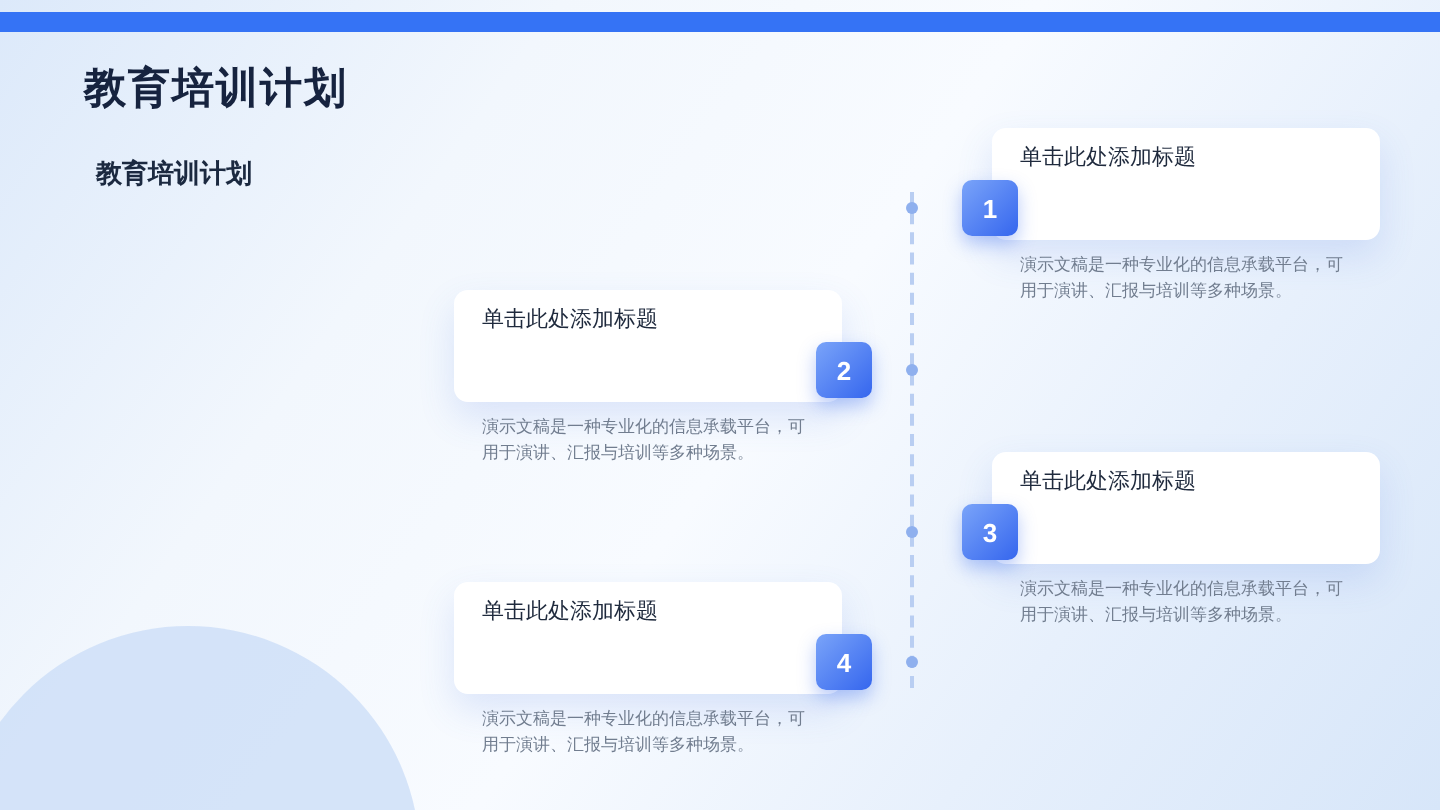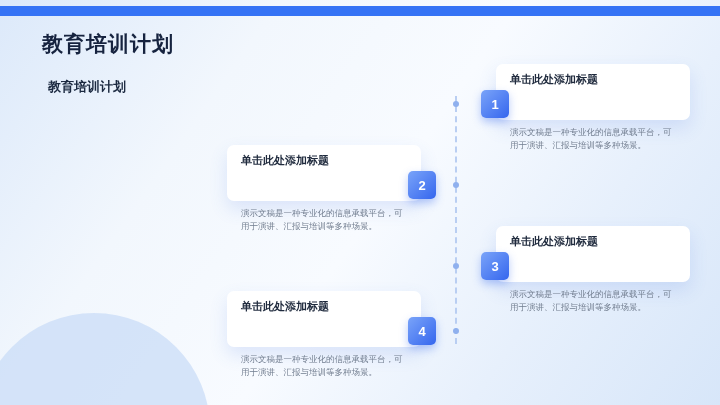--- a/index.html
+++ b/index.html
@@ -90,21 +90,21 @@
     transform: rotate(2.5deg);
   }
   .side-left.card::before { transform: rotate(-2.5deg); }
   .card-1 { left: 496px; top: 64px; }
   .card-2 { left: 227px; top: 145px; }
   .card-3 { left: 496px; top: 226px; }
   .card-4 { left: 227px; top: 291px; }
 
   .card-title {
     font-size: 11px;
-    font-weight: 700;
+    font-weight: 400;
     color: #1f2a3d;
     margin-bottom: 4px;
     line-height: 1.2;
   }
   .card-text {
     font-size: 8.5px;
     color: #717d8f;
     line-height: 1.55;
     margin-top: 40px;
   }

